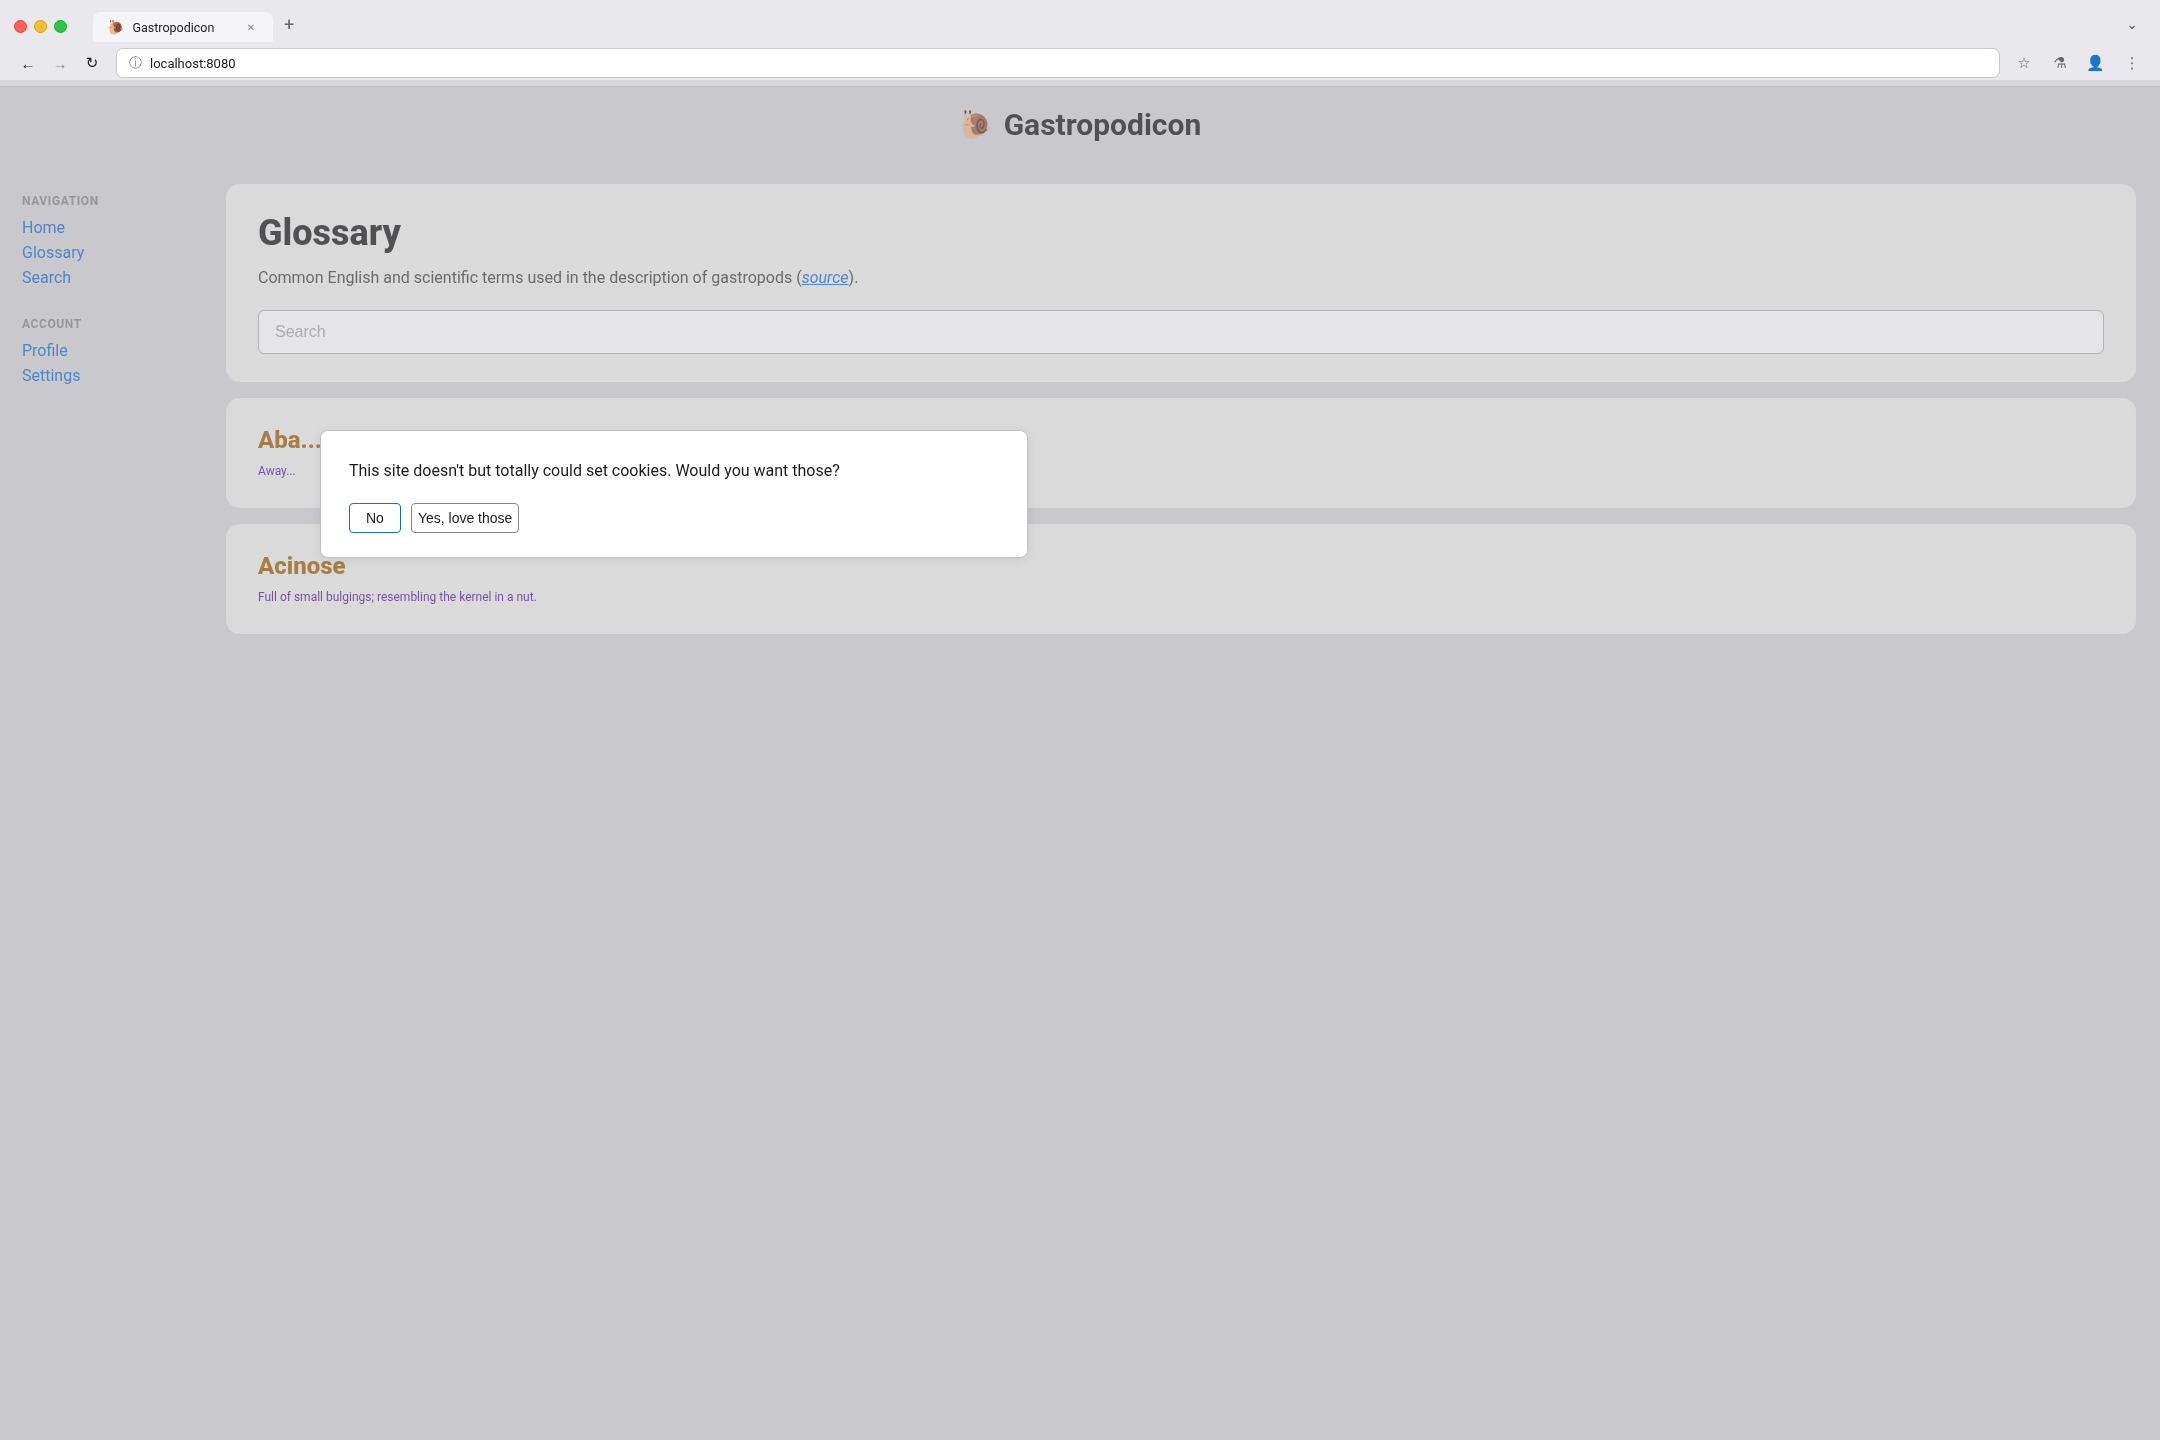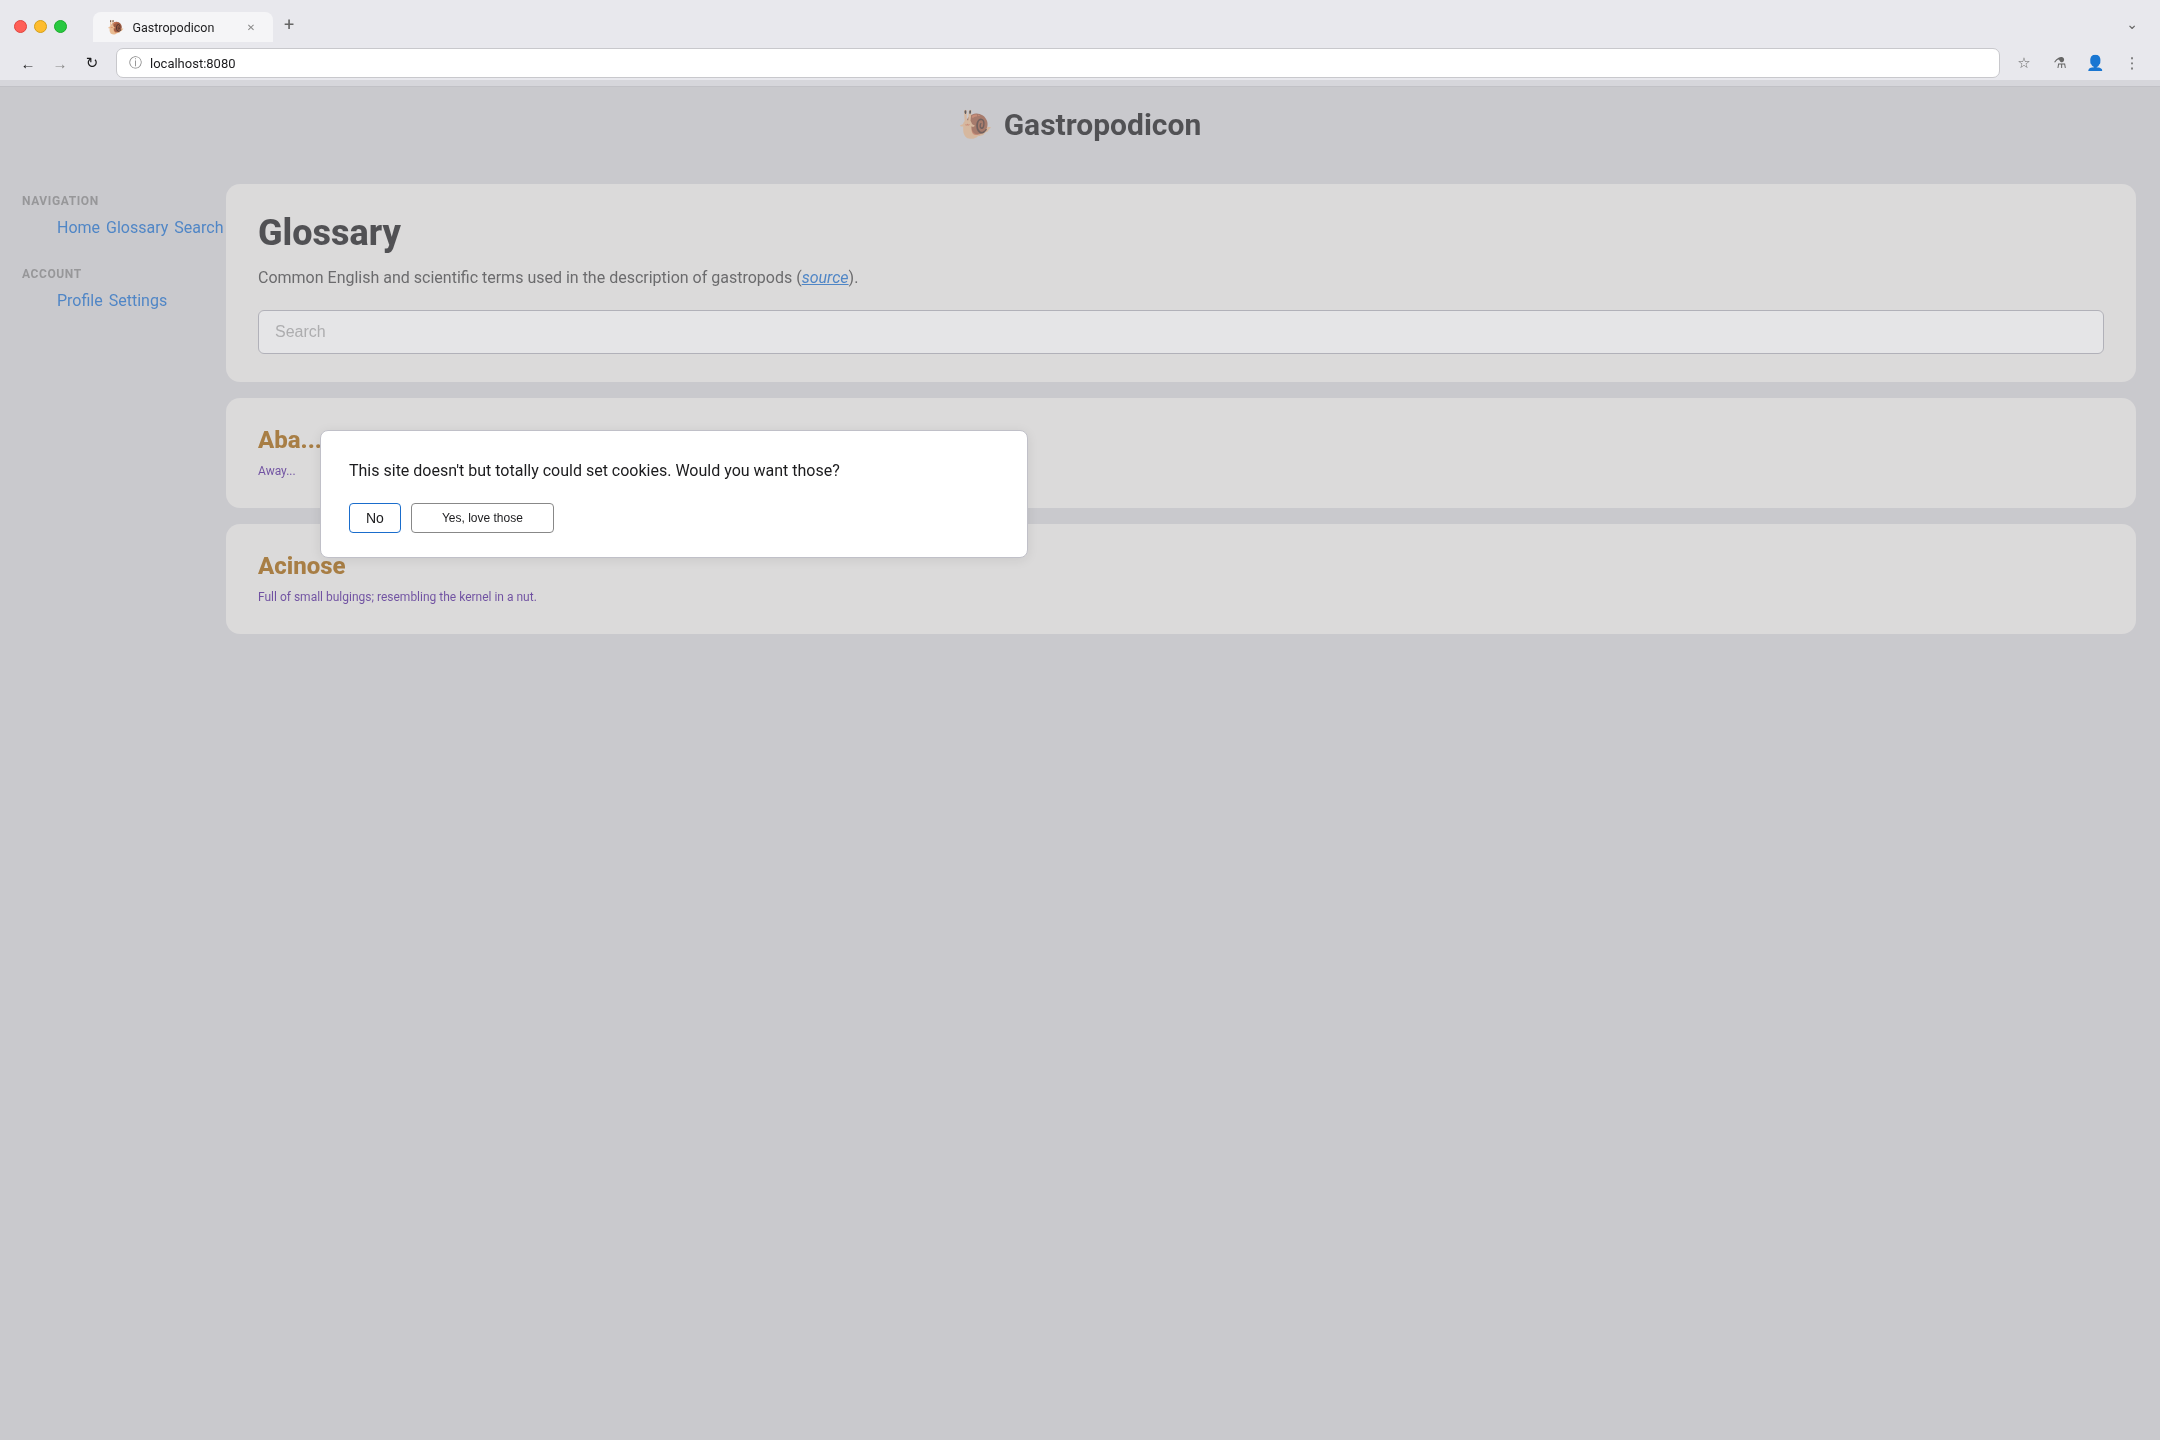--- a/index.html
+++ b/index.html
@@ -217,24 +217,23 @@
       font-weight: 700;
       color: #888;
       letter-spacing: 0.05em;
       text-transform: uppercase;
       margin-bottom: 8px;
       padding-left: 2px;
     }
 
     .sidebar-nav {
       display: flex;
-      flex-direction: row;
+      flex-direction: column;
       gap: 2px;
       margin-bottom: 28px;
-      margin-left: 35px;
     }
 
     .sidebar-link {
       font-size: 16px;
       color: #1a6dcc;
       text-decoration: none;
       padding: 2px 2px;
       cursor: pointer;
     }
 
@@ -340,22 +339,22 @@
       padding: 6px 16px;
       font-size: 14px;
       border: 1.5px solid #1a6dcc;
       background: white;
       color: #1c1c1e;
       border-radius: 4px;
       cursor: pointer;
     }
 
     .cookie-btn-yes {
-      padding: 6px 30px;
-      font-size: 12px;
+      padding: 6px 6px;
+      font-size: 14px;
       border: 1.5px solid #888;
       background: white;
       color: #1c1c1e;
       border-radius: 4px;
       cursor: pointer;
     }
 
     .dimmed-overlay {
       position: fixed;
       top: 80px;

